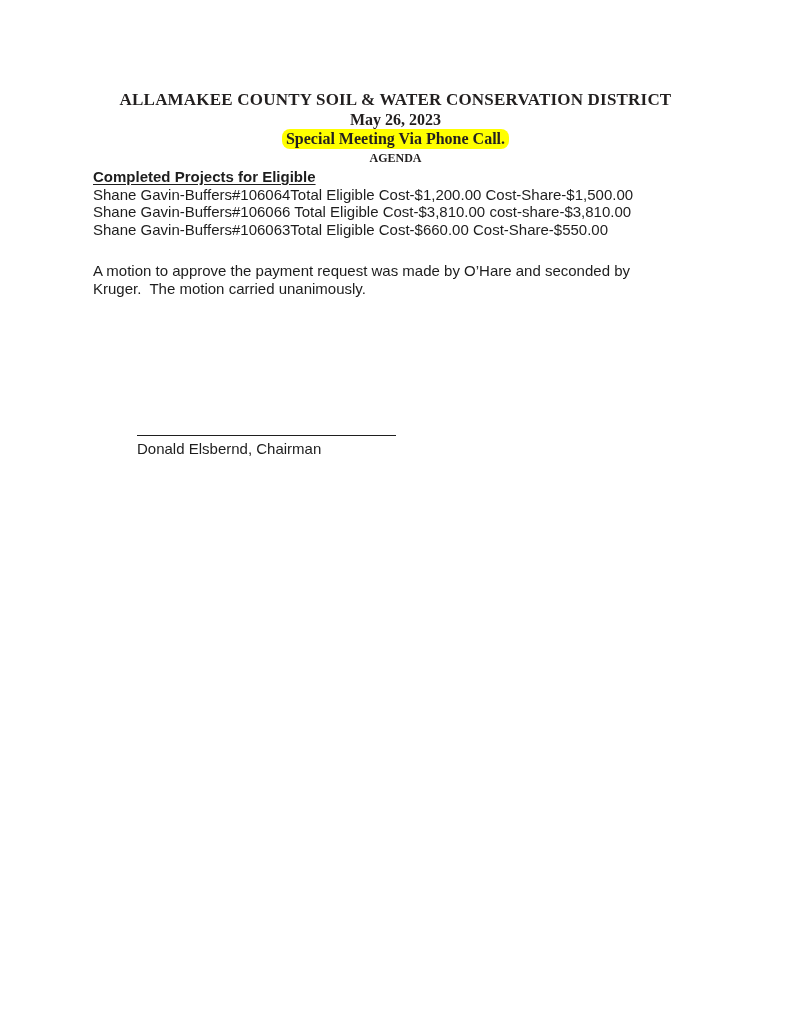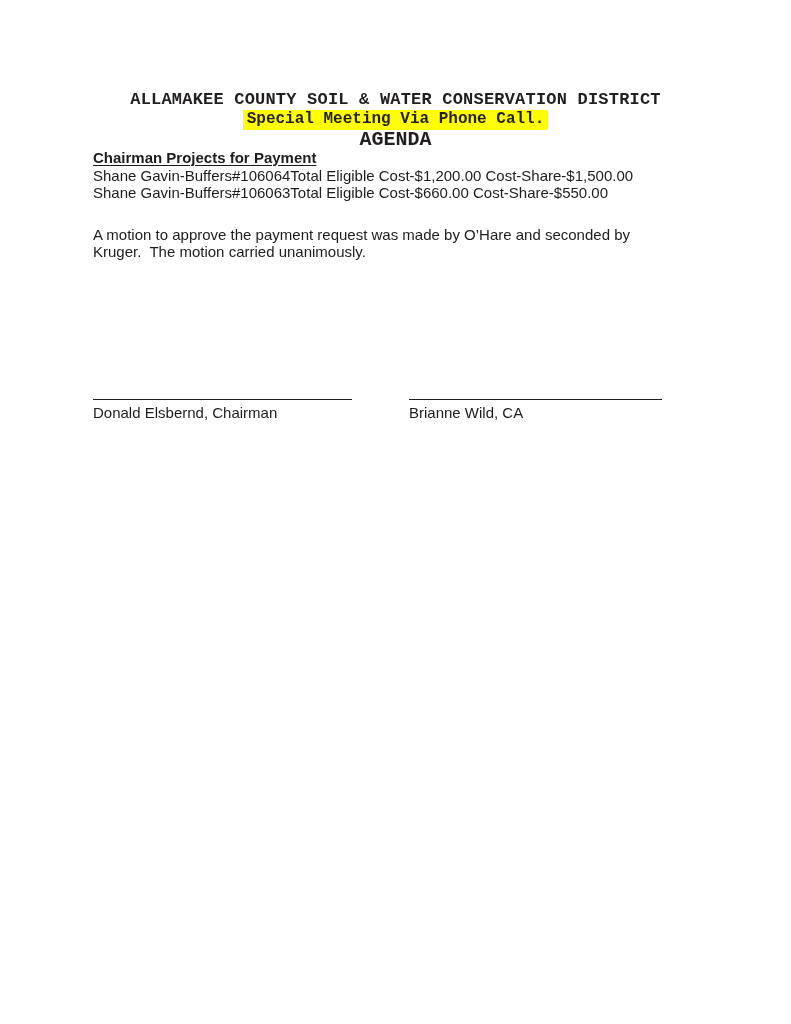--- a/index.html
+++ b/index.html
@@ -16,21 +16,21 @@
     height: 1024px;
     background: #ffffff;
   }
   .doc {
     padding: 90px 93px 0 93px;
     color: #1d1d1d;
   }
   
   .header {
     text-align: center;
-    font-family: Liberation Mono, monospace;
+    font-family: Liberation Serif, serif;
     font-weight: bold;
     color: #221f1f;
   }
   .doc-title {
     font-size: 17px;
     line-height: 20px;
     letter-spacing: 0.2px;
     white-space: nowrap;
   }
   .doc-date {
@@ -39,21 +39,21 @@
   }
   .meeting-line {
     font-size: 16px;
     line-height: 19px;
   }
   .hl {
     display: inline-block;
     padding: 0 4px 1px 4px;
   }
   .agenda-heading {
-    font-size: 20px;
+    font-size: 12px;
     line-height: 19px;
   }
   
   .body-block {
     font-size: 15px;
     line-height: 17.5px;
     color: #1d1d1d;
   }
   .section-heading {
     font-weight: bold;
@@ -68,57 +68,55 @@
     width: 582px;
     white-space: pre-wrap;
   }
   
   .sig-row {
     display: flex;
     margin-top: 138px;
     font-size: 15px;
     line-height: 17.5px;
   }
-  .sig-col-left  { width: 259px; margin-right: 57px; }
+  .sig-col-left  { width: 259px; margin-right: 57px; margin-left: 44px; }
   .sig-col-right { width: 253px; }
   .sig-line {
     height: 0;
     border-bottom: 1.5px solid #1f1f1f;
     margin-bottom: 4px;
   }
   .sig-name { color: #1d1d1d; }
 </style>
 </head>
 <body>
 
 <div class="page">
   <div class="doc">
 
     <div class="header">
       <div class="doc-title">ALLAMAKEE COUNTY SOIL &amp; WATER CONSERVATION DISTRICT</div>
+      <div class="doc-date">May 26, 2023</div>
       <div class="meeting-line">
-        <span class="hl" style="background: rgb(255, 255, 0);">Special Meeting Via Phone Call.</span>
+        <span class="hl" style="background: rgb(255, 255, 0); border-radius: 8px;">Special Meeting Via Phone Call.</span>
       </div>
       <div class="agenda-heading">AGENDA</div>
     </div>
 
     <div class="body-block">
-      <div class="section-heading">Chairman Projects for Payment</div>
+      <div class="section-heading">Completed Projects for Eligible</div>
 
       <div class="project-line">Shane Gavin-Buffers#106064Total Eligible Cost-$1,200.00 Cost-Share-$1,500.00</div>
+      <div class="project-line">Shane Gavin-Buffers#106066 Total Eligible Cost-$3,810.00 cost-share-$3,810.00</div>
       <div class="project-line">Shane Gavin-Buffers#106063Total Eligible Cost-$660.00 Cost-Share-$550.00</div>
 
       <p class="motion">A motion to approve the payment request was made by O’Hare and seconded by Kruger.  The motion carried unanimously.</p>
     </div>
 
     <div class="sig-row">
       <div class="sig-col-left">
         <div class="sig-line"></div>
         <div class="sig-name">Donald Elsbernd, Chairman</div>
       </div>
-      <div class="sig-col-right">
-        <div class="sig-line"></div>
-        <div class="sig-name">Brianne Wild, CA</div>
-      </div>
     </div>
 
   </div>
 </div>
 
 </body></html>

